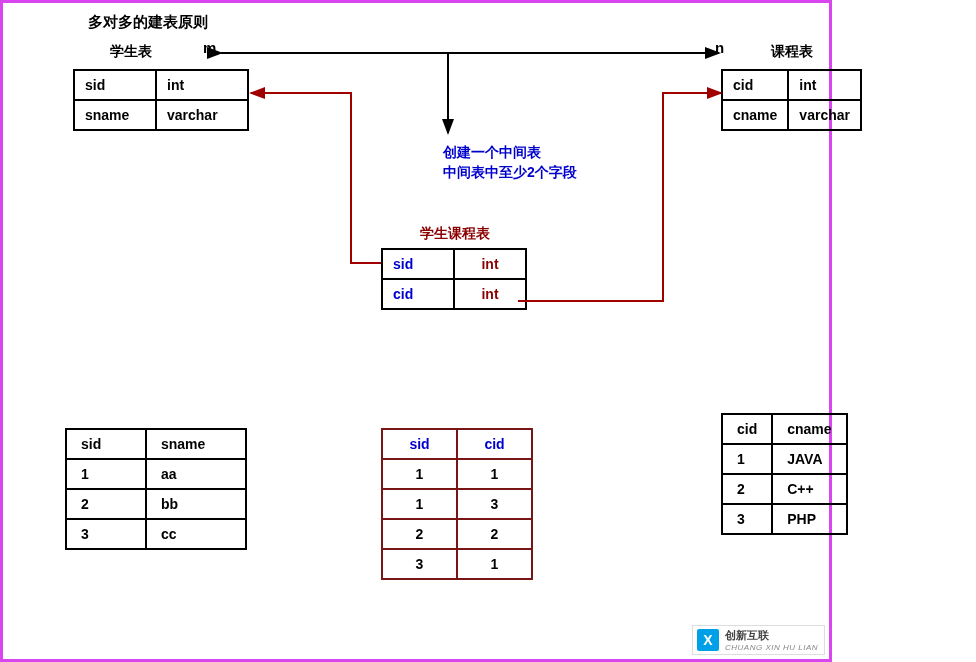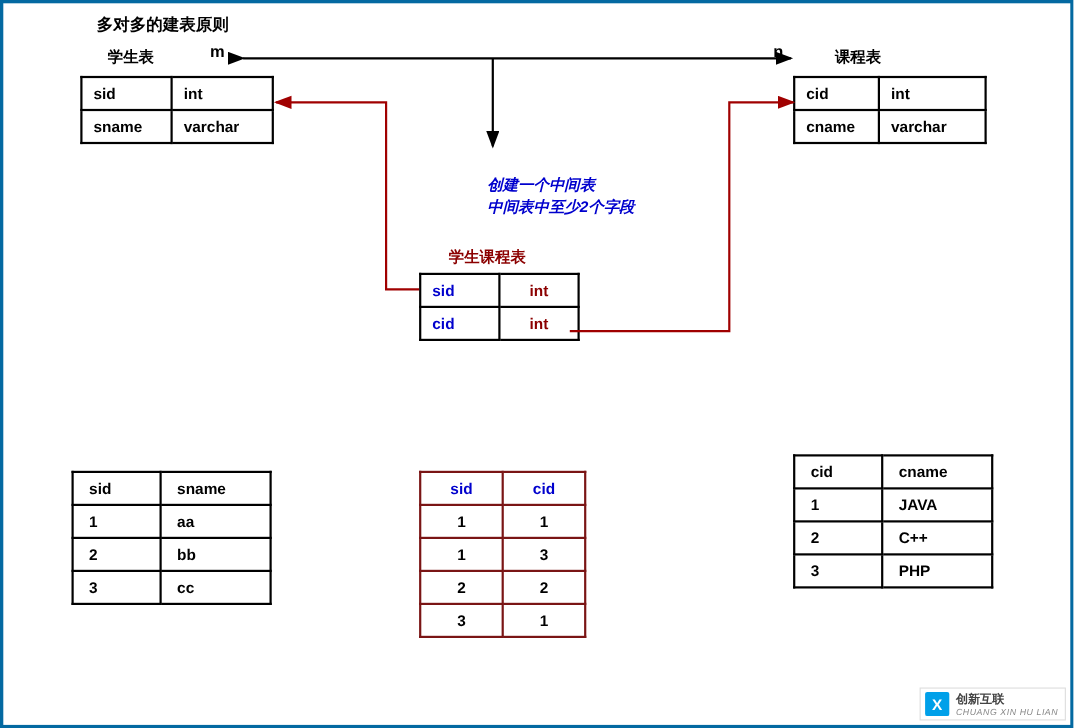--- a/index.html
+++ b/index.html
@@ -5,35 +5,36 @@
   html, body {
     margin: 0;
     padding: 0;
     width: 976px;
     height: 662px;
     font-family: "Microsoft YaHei", SimSun, Arial, sans-serif;
     background: #fff;
   }
   .stage {
     position: relative;
-    width: 976px;
+    width: 832px;
     height: 662px;
-    border: 3px solid #0369a1;
+    border: 3px solid #d946ef;
     box-sizing: border-box;
   }
   .title {
     position: absolute;
     font-weight: bold;
     font-size: 15px;
     color: #000;
   }
   .label {
     position: absolute;
     font-weight: bold;
     font-size: 14px;
+    margin-left: 12px;
   }
   .note {
     position: absolute;
     color: #0000cd;
     font-weight: bold;
     font-size: 14px;
     line-height: 1.4;
     white-space: pre;
   }
   .schema {
@@ -107,21 +108,21 @@
 <div class="stage">
 
   <div class="title" style="left:85px; top:10px;">多对多的建表原则</div>
 
   <div class="label" style="left:95px; top:40px;">学生表</div>
   <div class="label" style="left:756px; top:40px;">课程表</div>
   <div class="label" style="left:188px; top:36px; font-size:15px;">m</div>
   <div class="label" style="left:700px; top:36px; font-size:15px;">n</div>
   <div class="label" style="left:405px; top:222px; color:#8b0000;">学生课程表</div>
 
-  <div class="note" style="left:440px; top:156px;font-style:italic;"><span>创建一个中间表</span>
+  <div class="note" style="left:440px; top:140px;"><span>创建一个中间表</span>
 <span>中间表中至少2个字段</span></div>
 
   <table class="schema" style="left:70px; top:66px;">
     <tbody>
         <tr>
       <td style="width:60px;">sid</td>
       <td style="width:70px;">int</td>
     </tr>
     <tr>
       <td>sname</td>

